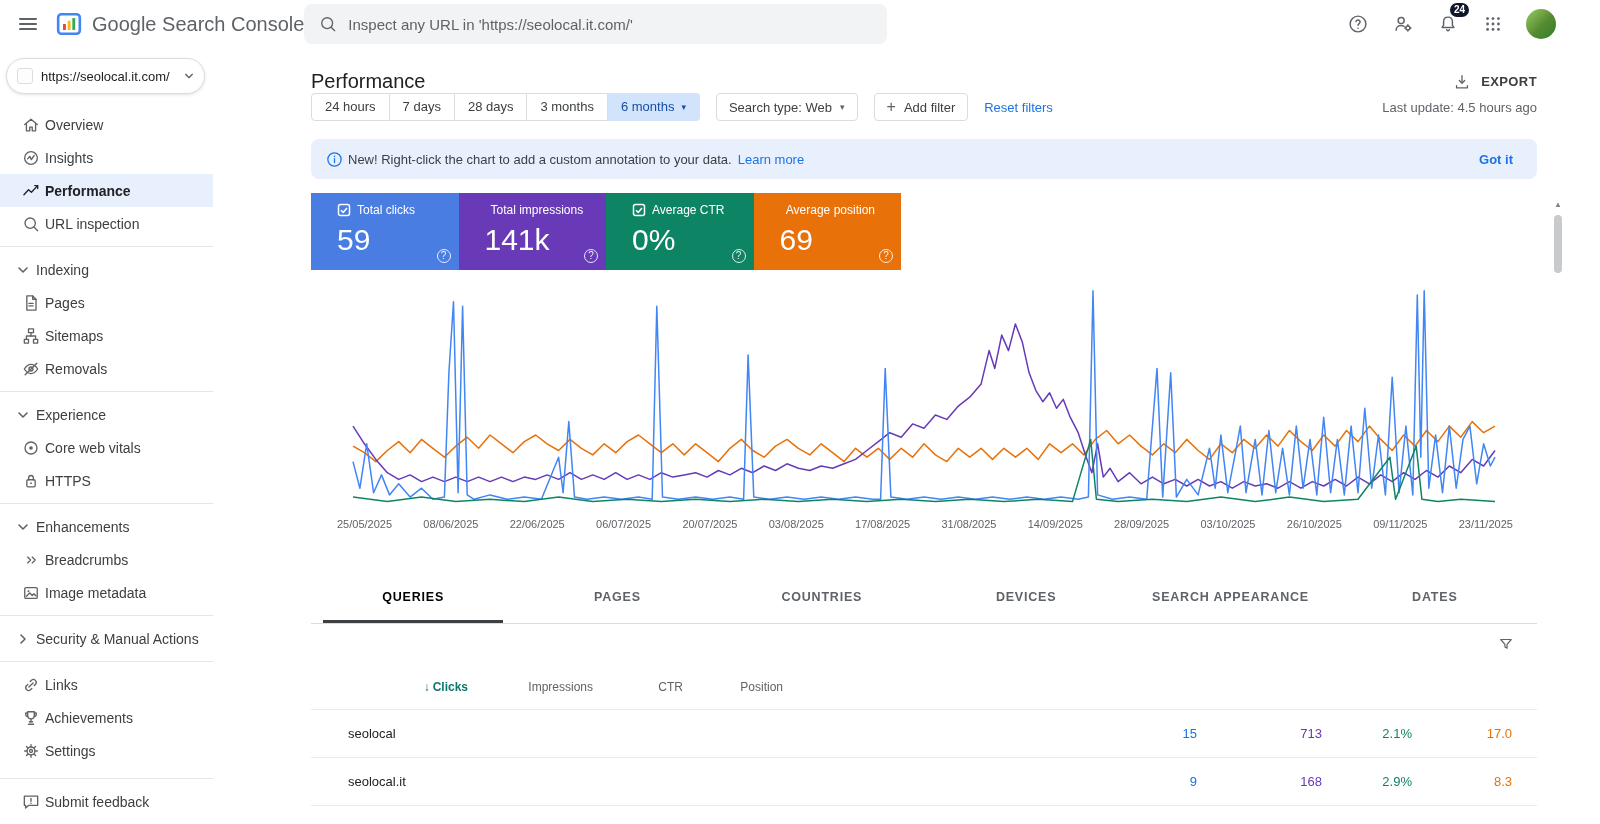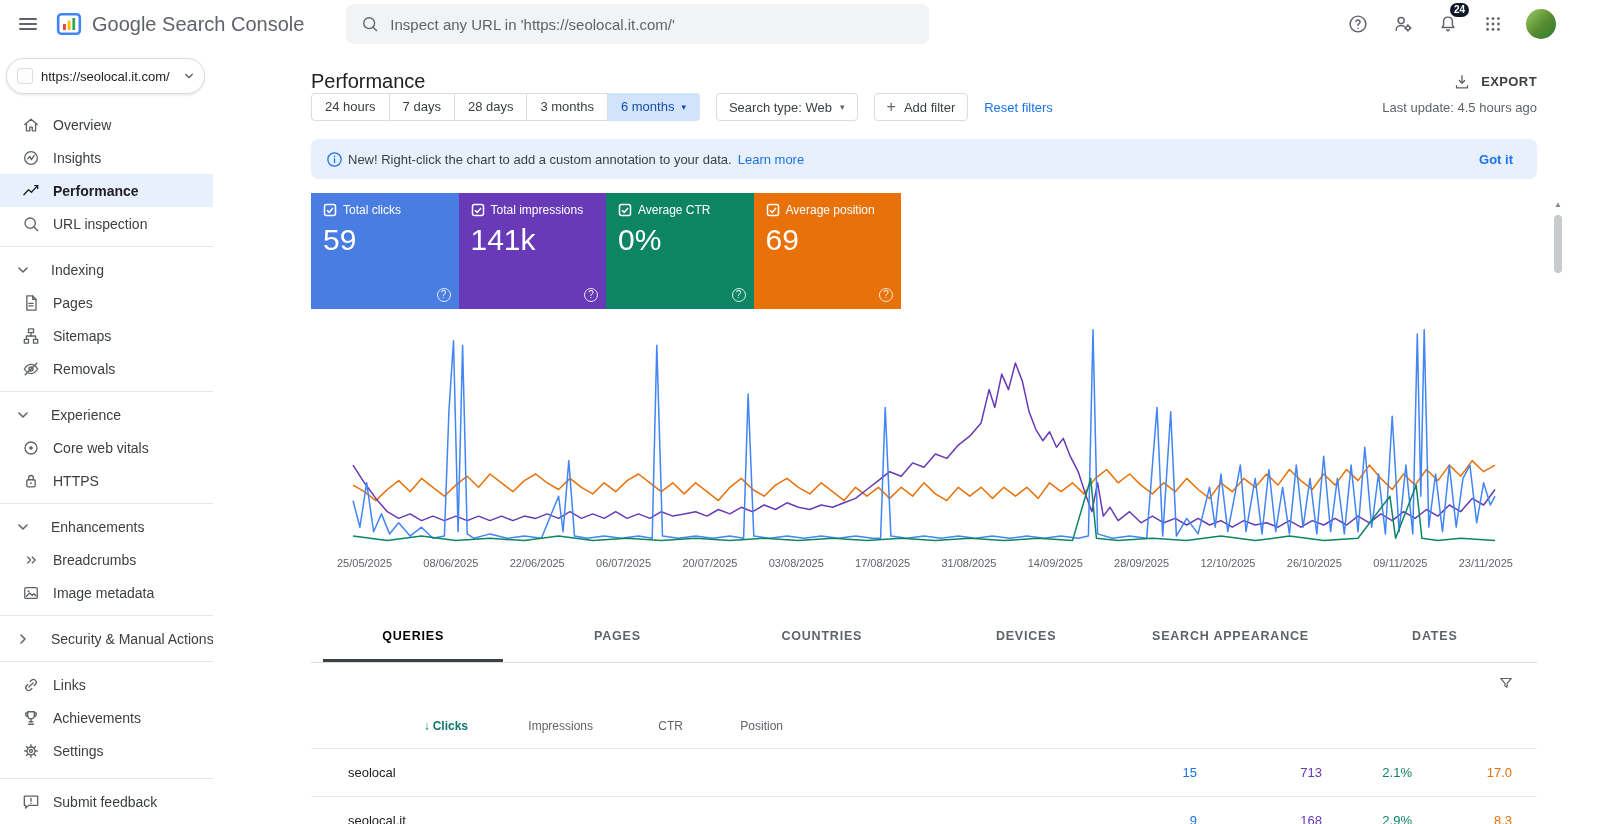--- a/index.html
+++ b/index.html
@@ -9,40 +9,40 @@
   .stroke { fill:none; stroke:currentColor; stroke-width:1.6; stroke-linecap:round; stroke-linejoin:round; }
 
   
   .topbar { position:absolute; top:0; left:0; width:1600px; height:48px; display:flex; align-items:center; background:#fff; z-index:6; }
   .iconbtn { width:40px; height:40px; border-radius:50%; display:flex; align-items:center; justify-content:center; color:#5f6368; cursor:pointer; flex:0 0 auto; }
   .hamburger { margin-left:8px; }
   .bars { width:18px; height:12px; display:flex; flex-direction:column; justify-content:space-between; }
   .bars span { height:2px; background:#5f6368; border-radius:1px; }
   .logo { display:flex; align-items:center; gap:10px; margin-left:8px; cursor:pointer; }
   .logo-text { font-size:20px; color:#5f6368; white-space:nowrap; }
-  .searchbox { margin-left:42px; width:583px; height:40px; background:#f1f3f4; border-radius:8px; display:flex; align-items:center; padding:0 14px; gap:10px; color:#5f6368; }
+  .searchbox { width:583px; height:40px; background:#f1f3f4; border-radius:8px; display:flex; align-items:center; padding:0 14px; gap:10px; color:#5f6368; }
   .searchbox input { flex:1; border:none; outline:none; background:transparent; font-size:15px; font-family:inherit; color:#202124; }
   .searchbox input::placeholder { color:#5f6368; }
   .topbar-right { margin-left:auto; display:flex; align-items:center; gap:5px; padding-right:44px; }
   .bellwrap { position:relative; }
   .badge { position:absolute; top:-3px; left:20px; background:#0f172a; color:#fff; font-size:10px; font-weight:bold; border-radius:9px; padding:1px 4px; border:2px solid #fff; line-height:12px; }
   .avatar { width:30px; height:30px; border-radius:50%; background:linear-gradient(135deg,#9ccc65 0%,#558b2f 55%,#2e7d32 100%); margin-left:8px; cursor:pointer; }
 
   
   .sidebar { position:absolute; top:48px; left:0; width:213px; height:776px; background:#fff; padding-top:10px; font-size:14px; }
   .property { margin:0 8px 14px 6px; height:36px; border:1px solid #dadce0; border-radius:18px; display:flex; align-items:center; gap:8px; padding:0 10px; box-shadow:0 1px 3px rgba(60,64,67,.15); cursor:pointer; background:#fff; }
   .favicon { width:16px; height:16px; border:1px solid #dadce0; border-radius:3px; background:#fdfdfd; flex:0 0 auto; }
   .property-label { flex:1; font-size:13px; color:#202124; white-space:nowrap; overflow:hidden; }
-  .nav-item { height:33px; display:flex; align-items:center; padding-left:21px; gap:12px; cursor:pointer; }
+  .nav-item { height:33px; display:flex; align-items:center; padding-left:21px; gap:4px; cursor:pointer; }
   .nav-icon { width:20px; height:20px; flex:0 0 20px; color:#5f6368; display:flex; align-items:center; justify-content:center; }
   .nav-label { color:#3c4043; white-space:nowrap; }
   .nav-item.active { background:#e8f0fe; }
   .nav-item.active .nav-icon { color:#202124; }
   .nav-item.active .nav-label { color:#202124; font-weight:bold; }
-  .section-head { height:33px; display:flex; align-items:center; padding-left:17px; gap:22px; cursor:pointer; }
+  .section-head { height:33px; display:flex; align-items:center; padding-left:17px; gap:7px; cursor:pointer; }
   .sec-caret { width:12px; height:12px; color:#5f6368; flex:0 0 12px; }
   .sec-label { color:#3c4043; white-space:nowrap; }
   .divider { height:1px; background:#e4e6e8; margin:6px 0; }
   .feedback { position:absolute; bottom:6px; left:0; right:0; }
 
   
   .main { position:absolute; top:48px; left:213px; width:1387px; height:776px; background:#fff; padding:0 63px 0 98px; overflow:hidden; }
   .page-head { display:flex; align-items:center; padding-top:22px; }
   .page-title { font-size:20px; font-weight:normal; color:#202124; }
   .export { margin-left:auto; display:flex; align-items:center; gap:9px; color:#3c4043; font-size:13px; font-weight:bold; letter-spacing:.4px; cursor:pointer; }
@@ -58,21 +58,21 @@
   .chip.outlined { border:1px solid #dadce0; border-radius:4px; padding:4px 12px; height:28px; display:flex; align-items:center; gap:8px; margin-left:16px; cursor:pointer; background:#fff; white-space:nowrap; }
   .plus { font-size:16px; color:#5f6368; line-height:1; }
   .reset { margin-left:16px; color:#1a73e8; cursor:pointer; white-space:nowrap;text-align:right; }
   .last-update { margin-left:auto; color:#5f6368; white-space:nowrap; }
 
   .banner { margin-top:18px; height:40px; background:#e8f0fe; border-radius:8px; display:flex; align-items:center; padding:0 14px; gap:4px; font-size:13px; color:#3c4043; }
   .learn { color:#1a73e8; cursor:pointer; margin-left:2px; }
   .gotit { margin-left:auto; color:#1a73e8; font-weight:bold; padding:0 10px; cursor:pointer; }
 
   .cards { display:flex; margin-top:14px; width:590px; }
-  .card { width:147.5px; height:116px; color:#fff; padding:10px 12px; position:relative; cursor:pointer; }
+  .card { width:147.5px; height:77px; color:#fff; padding:10px 26px; position:relative; cursor:pointer; }
   .card-top { display:flex; align-items:center; gap:6px; font-size:12px; white-space:nowrap; }
   .card-value { font-size:30px; font-weight:500; margin-top:6px; }
   .card-help { position:absolute; right:8px; bottom:7px; width:14px; height:14px; border:1px solid rgba(255,255,255,.85); border-radius:50%; font-size:10px; line-height:12px; text-align:center; color:rgba(255,255,255,.9); cursor:pointer; }
 
   .chart-wrap { margin-top:0; }
   #chart-svg { width:100%; height:246px; }
   .x-labels { display:flex; justify-content:space-between; padding:2px 24px 0 26px; font-size:11px; color:#5f6368; }
 
   .tabs { display:flex; margin-top:42px; border-bottom:1px solid #dadce0; }
   .tab { flex:1; text-align:center; height:51px; line-height:51px; font-size:12.5px; letter-spacing:.8px; color:#5f6368; font-weight:bold; cursor:pointer; position:relative; white-space:nowrap; }
@@ -492,21 +492,21 @@
       <span>25/05/2025</span>
       <span>08/06/2025</span>
       <span>22/06/2025</span>
       <span>06/07/2025</span>
       <span>20/07/2025</span>
       <span>03/08/2025</span>
       <span>17/08/2025</span>
       <span>31/08/2025</span>
       <span>14/09/2025</span>
       <span>28/09/2025</span>
-      <span>12/10/2025</span>
+      <span>03/10/2025</span>
       <span>26/10/2025</span>
       <span>09/11/2025</span>
       <span>23/11/2025</span>
     </div>
   </div>
 
   <div class="tabs">
     <div class="tab active">QUERIES</div>
     <div class="tab">PAGES</div>
     <div class="tab">COUNTRIES</div>

